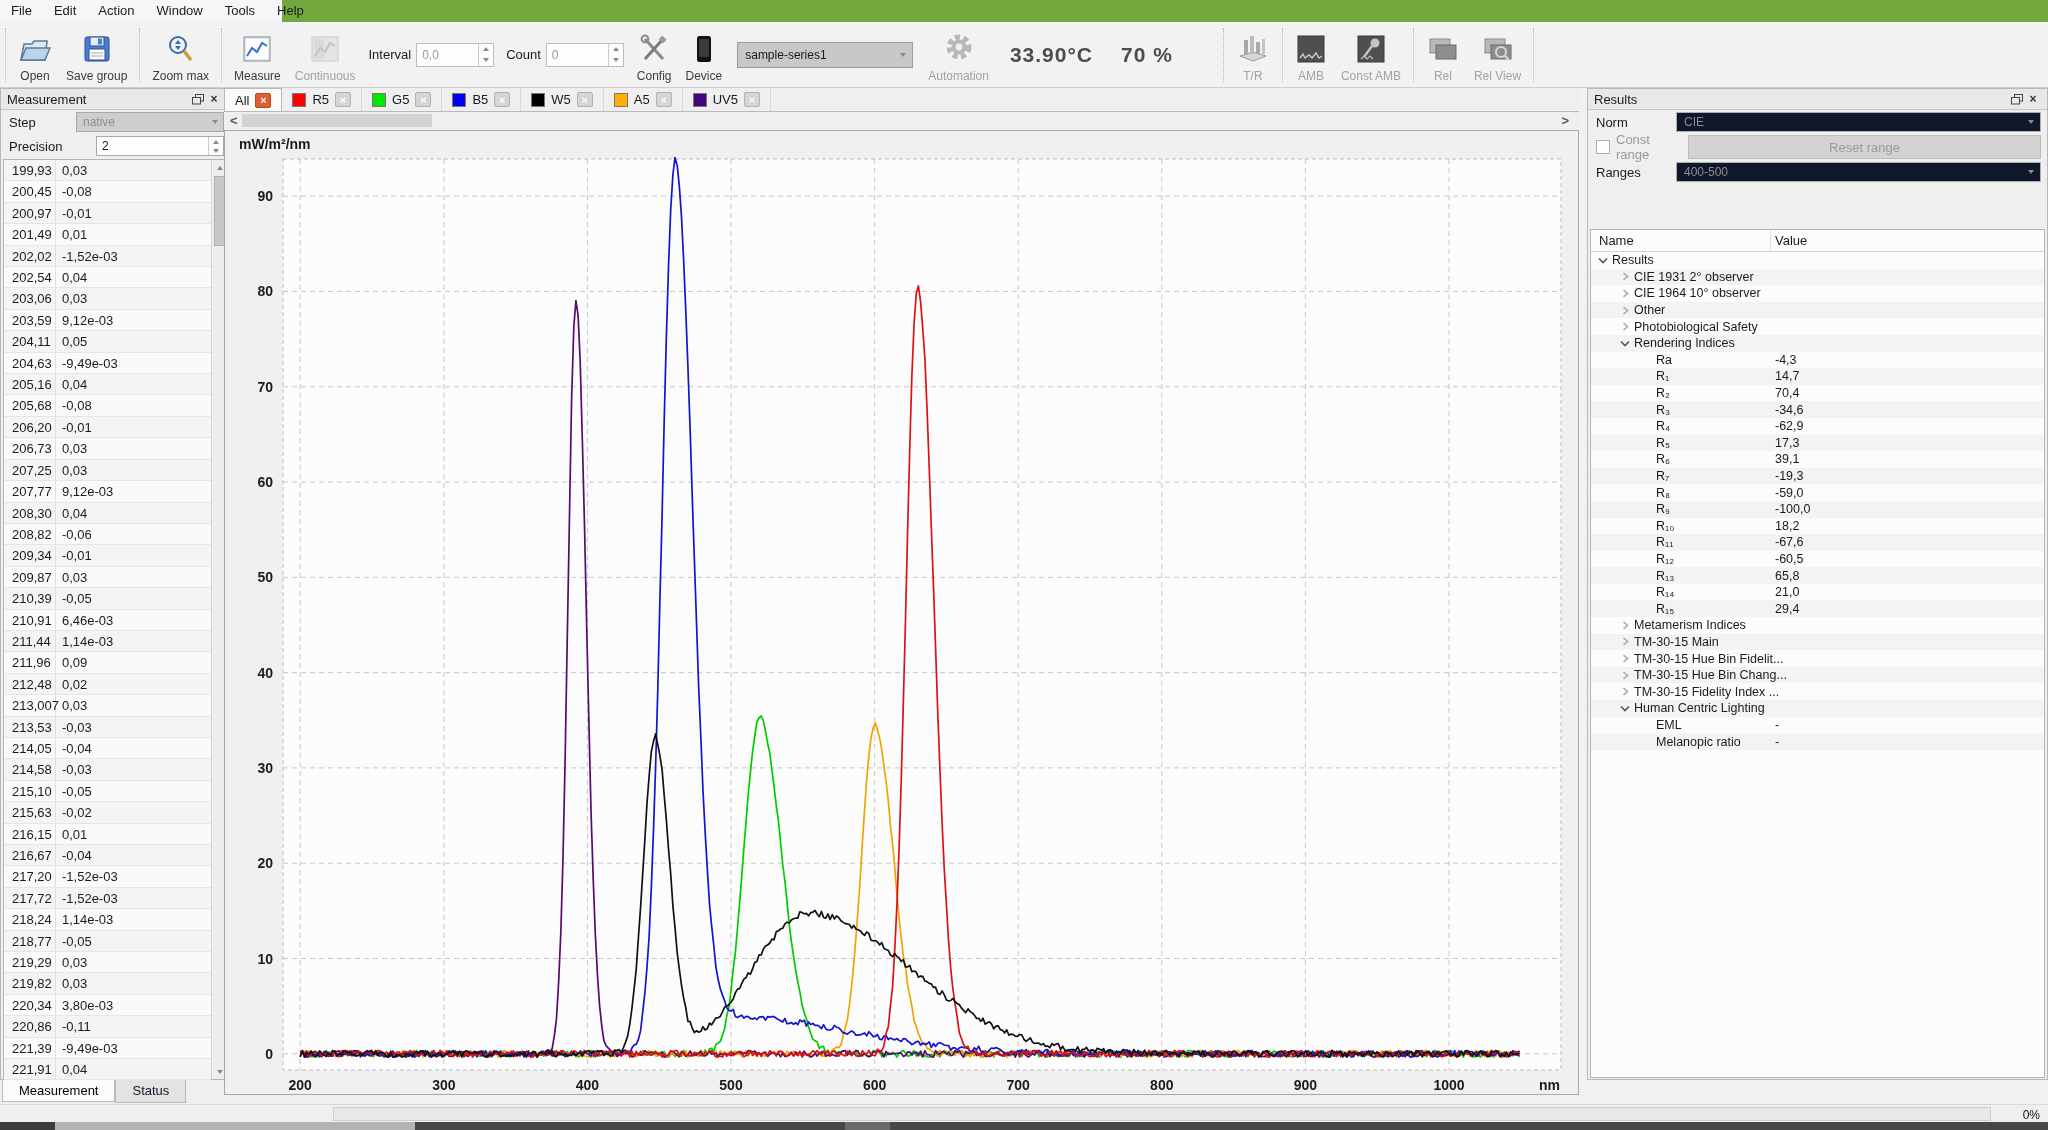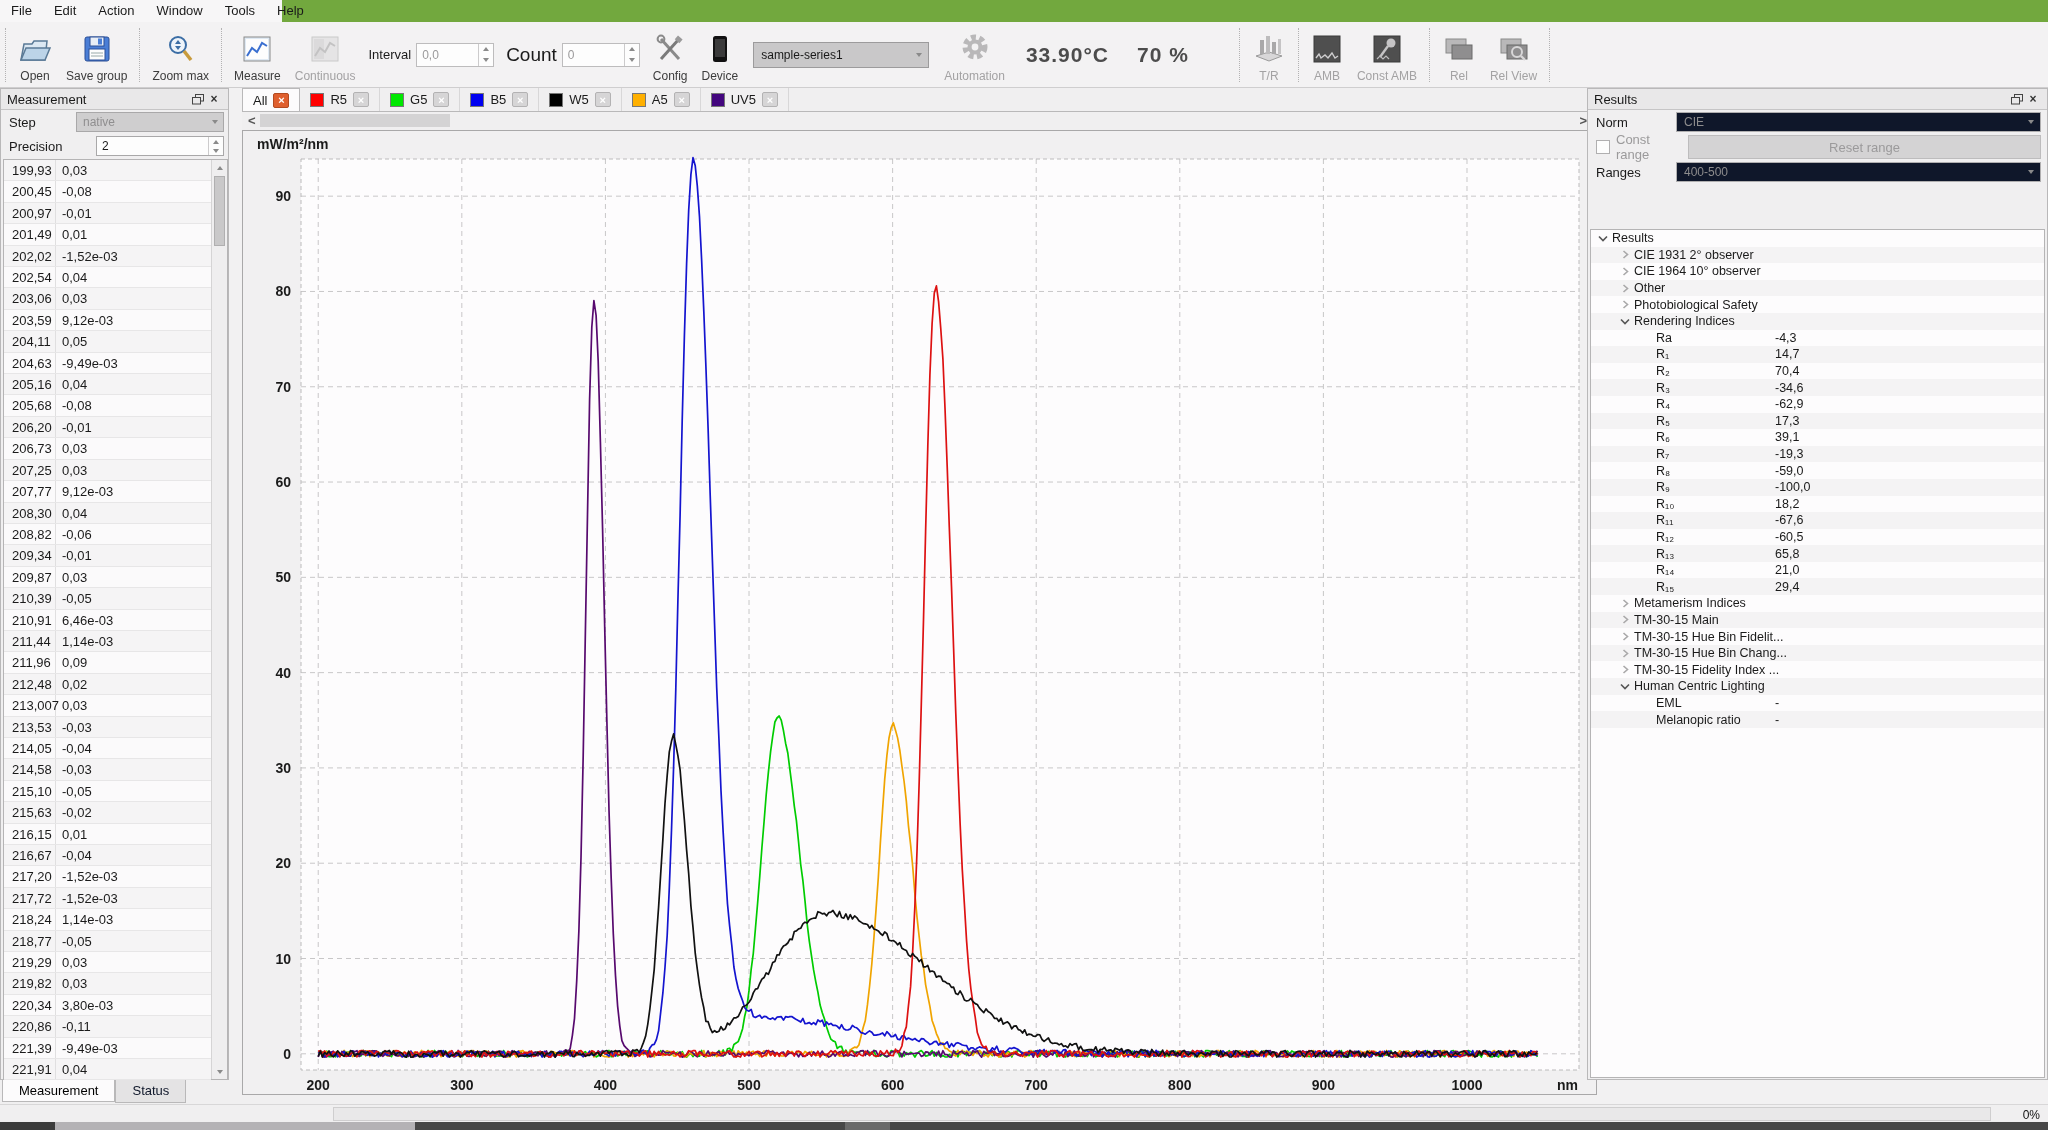--- a/index.html
+++ b/index.html
@@ -56,21 +56,21 @@
   #mtable-scroll .sarr { height:15px; display:flex; align-items:center; justify-content:center; }
   #mtable-scroll .sthumb { position:absolute; left:2px; top:16px; width:11px; height:70px; background:#c9c8c9; border:1px solid #b0afb0; }
   #mtable-scroll .sarr.bot { position:absolute; bottom:0; width:100%; }
 
   
   #bottom-tabs { position:absolute; left:0; top:1080px; width:400px; height:24px; background:#f0eff0; display:flex; align-items:flex-start; padding-left:2px; }
   .btab { padding:3px 16px 4px 16px; font-size:13px; border:1px solid #b9b8b9; border-top:none; background:#e4e3e4; color:#0f172a; }
   .btab.active { background:#fcfbfc; color:#000; height:22px; }
 
   
-  #chart-region { position:absolute; left:242px; top:88px; width:1355px; height:1007px; }
+  #chart-region { position:absolute; left:224px; top:88px; width:1355px; height:1007px; }
   #chart-tabs { position:relative; height:24px; background:#f0eff0; border-bottom:1px solid #b9b8b9; display:flex; }
   .ctab { display:flex; align-items:center; gap:6px; padding:0 10px; border-right:1px solid #d8d7d8; font-size:13px; }
   .ctab.active { background:#fcfbfc; border:1px solid #b9b8b9; border-bottom:none; }
   .ctab .swatch { width:14px; height:14px; border:1px solid #777; }
   .ctab .closebox { width:16px; height:15px; border:1px solid #b3b2b3; background:#d6d5d6; color:#fff;
      font-size:11px; font-weight:bold; display:flex; align-items:center; justify-content:center; border-radius:2px; }
   .ctab.active .closebox { background:#df5f2e; border-color:#b34a20; }
   #chart-scrollrow { position:relative; height:18px; background:#f0eff0; }
   #chart-scrollrow .larr,#chart-scrollrow .rarr { position:absolute; top:1px; font-size:13px; color:#555; font-weight:bold; }
   #chart-scrollrow .larr { left:6px; }
@@ -194,21 +194,21 @@
             <span class="tri-up"></span>
           </div>
         <div>
             <span class="tri-dn"></span>
           </div>
       </div>
     </div>
   </div>
 
   <div class="spingroup">
-    <span style="font-size:19px;">Count</span>
+    <span style="font-size:13px;">Count</span>
     <div class="spinfield">
       <div class="val">0</div>
       <div class="spinbtns">
         <div>
             <span class="tri-up"></span>
           </div>
         <div>
             <span class="tri-dn"></span>
           </div>
       </div>
@@ -684,20 +684,24 @@
         <div class="r-combo">
       <div class="val">400-500</div>
       <div style="width:18px;display:flex;justify-content:center;">
             <span class="tri-dn"></span>
           </div>
     </div>
       </div>
   </div>
 
   <div id="rtree">
+    <div id="rtree-head">
+      <div class="h1">Name</div>
+      <div class="h2">Value</div>
+    </div>
     <div id="rtree-rows" class="trowwrap">
         <div class="trow" style="position: relative;">
           <span style="width:6px"></span>
           <span class="twist">
             <svg width="10" height="9" viewBox="0 0 10 9">
               <polyline points="1,2.5 5,6.5 9,2.5" fill="none" stroke="#555" stroke-width="1.6"></polyline>
             </svg>
           </span>
           <span class="tlabel">Results</span>
         </div>

